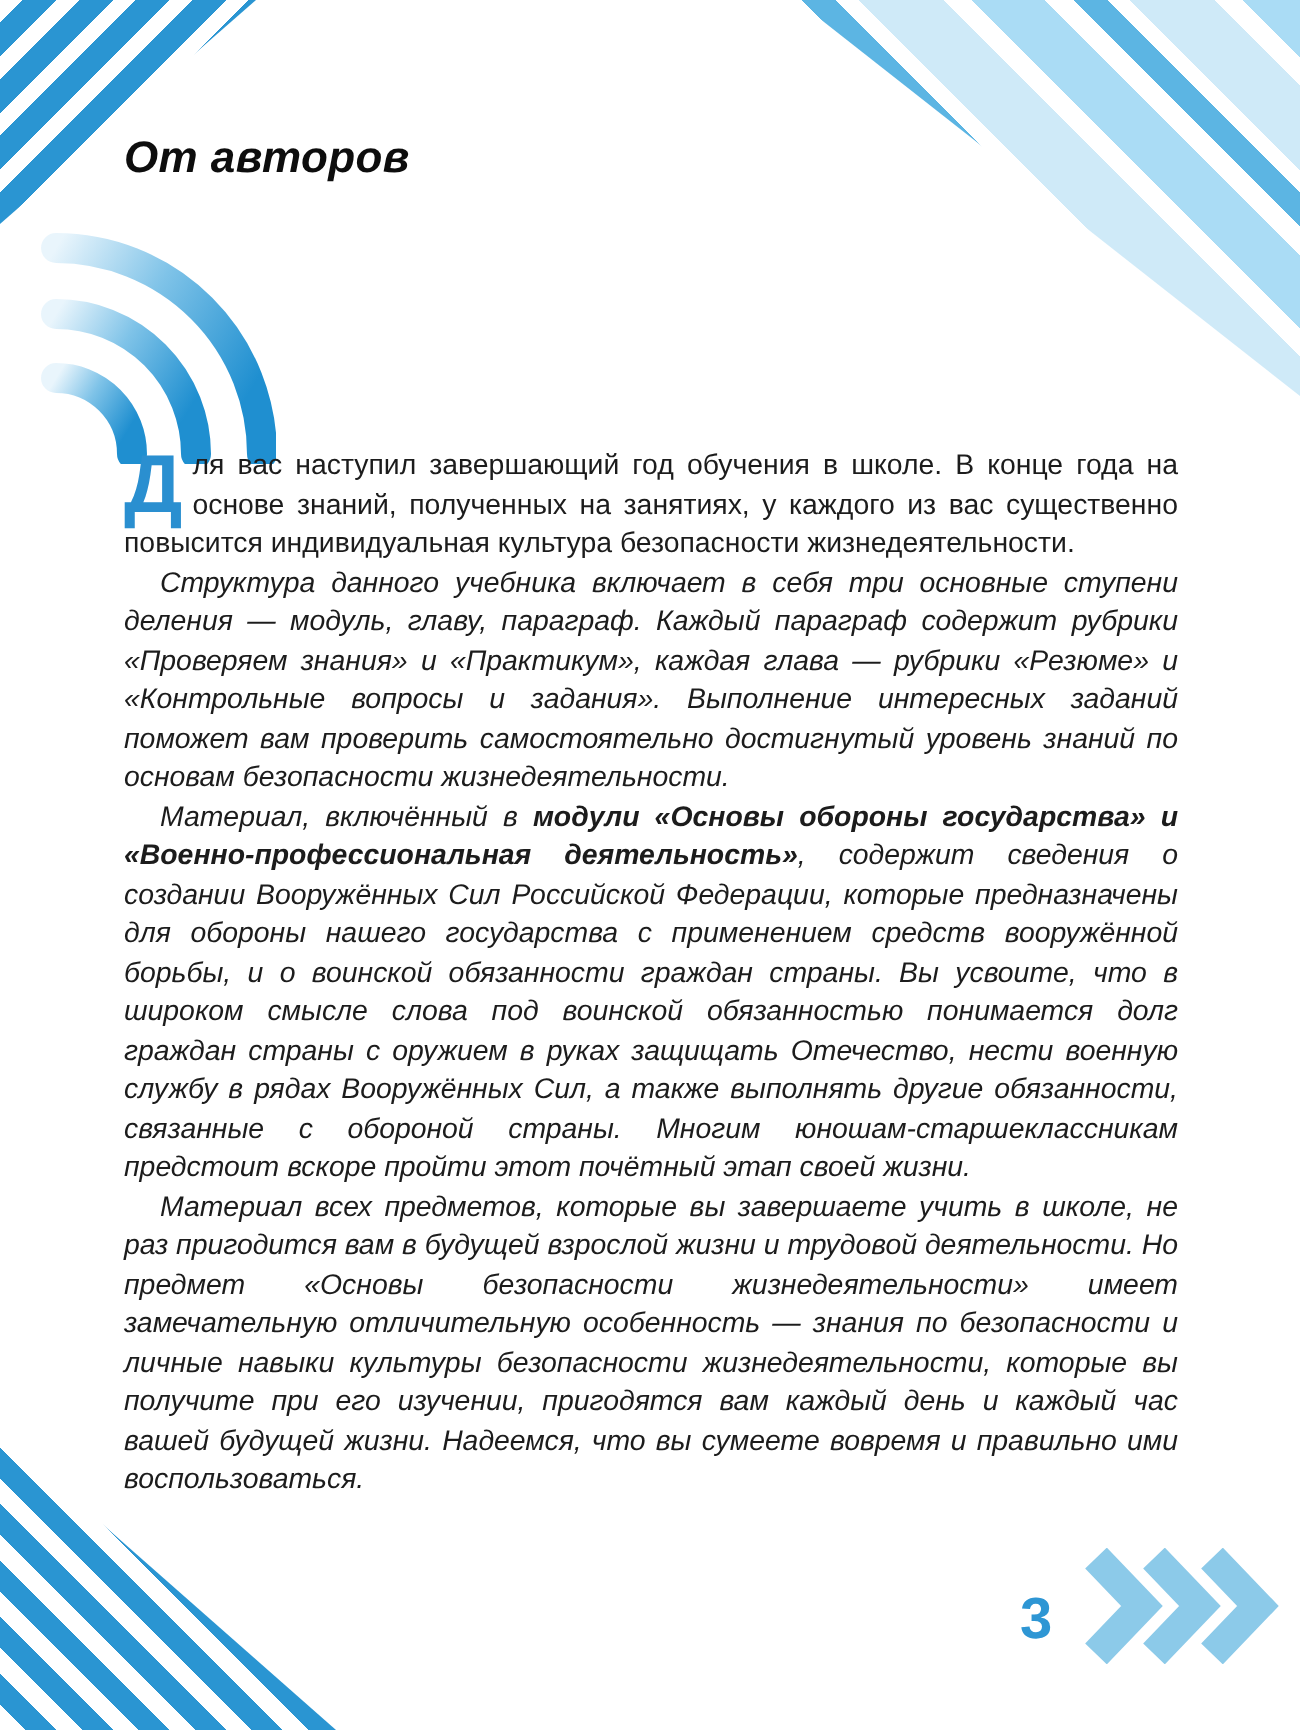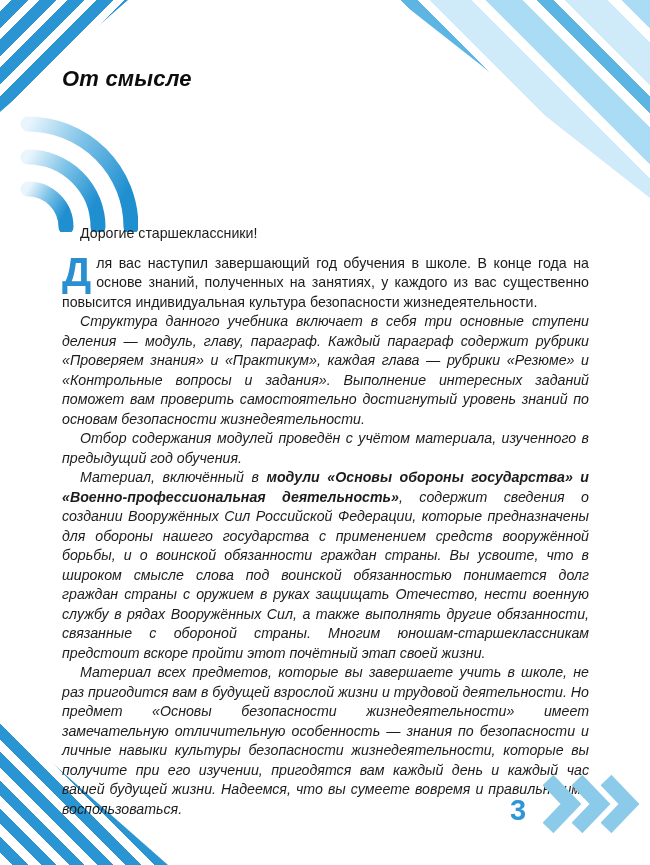--- a/index.html
+++ b/index.html
@@ -112,51 +112,45 @@
 </style>
 </head>
 <body>
 
 <div class="page">
 
   <div class="corner corner-tl"></div>
   <div class="corner corner-tr"></div>
   <div class="corner corner-bl"></div>
 
-  <div class="page-title">От смысле</div>
+  <div class="page-title">От авторов</div>
 
   <div class="arcs">
     <svg width="118" height="126" viewBox="0 0 118 126">
       <defs>
         <linearGradient id="arcgrad" x1="0" y1="0" x2="1" y2="0.6">
           <stop offset="0" stop-color="#e9f5fc"></stop>
           <stop offset="0.45" stop-color="#7fc3e8"></stop>
           <stop offset="1" stop-color="#1f8fd0"></stop>
         </linearGradient>
       </defs>
       <g fill="none" stroke="url(#arcgrad)" stroke-width="15" stroke-linecap="round">
         <path d="M 8 18 A 103 103 0 0 1 111 121"></path>
         <path d="M 8 51 A 70 70 0 0 1 78 121"></path>
         <path d="M 8 83 A 38 38 0 0 1 46 121"></path>
       </g>
     </svg>
   </div>
 
   <div class="body-text">
-    <p class="greeting">
-      <span>Дорогие старшеклассники!</span>
-    </p>
     <p>
       <span class="dropcap">Д</span><span>ля вас наступил завершающий год обучения в школе. В конце года на основе знаний, полученных на занятиях, у каждого из вас существенно повысится индивидуальная культура безопасности жизнедеятельности.</span>
     </p>
     <p class="indent">
       <span>Структура данного учебника включает в себя три основные ступени деления — модуль, главу, параграф. Каждый параграф содержит рубрики «Проверяем знания» и «Практикум», каждая глава — рубрики «Резюме» и «Контрольные вопросы и задания». Выполнение интересных заданий поможет вам проверить самостоятельно достигнутый уровень знаний по основам безопасности жизнедеятельности.</span>
-    </p>
-    <p class="indent">
-      <span>Отбор содержания модулей проведён с учётом материала, изученного в предыдущий год обучения.</span>
     </p>
     <p class="indent">
       <span>Материал, включённый в </span><b>модули «Основы обороны государства» и «Военно-профессиональная деятельность»</b><span>, содержит сведения о создании Вооружённых Сил Российской Федерации, которые предназначены для обороны нашего государства с применением средств вооружённой борьбы, и о воинской обязанности граждан страны. Вы усвоите, что в широком смысле слова под воинской обязанностью понимается долг граждан страны с оружием в руках защищать Отечество, нести военную службу в рядах Вооружённых Сил, а также выполнять другие обязанности, связанные с обороной страны. Многим юношам-старшеклассникам предстоит вскоре пройти этот почётный этап своей жизни.</span>
     </p>
     <p class="indent">
       <span>Материал всех предметов, которые вы завершаете учить в школе, не раз пригодится вам в будущей взрослой жизни и трудовой деятельности. Но предмет «Основы безопасности жизнедеятельности» имеет замечательную отличительную особенность — знания по безопасности и личные навыки культуры безопасности жизнедеятельности, которые вы получите при его изучении, пригодятся вам каждый день и каждый час вашей будущей жизни. Надеемся, что вы сумеете вовремя и правильно ими воспользоваться.</span>
     </p>
   </div>
 
   <div class="page-number">3</div>

